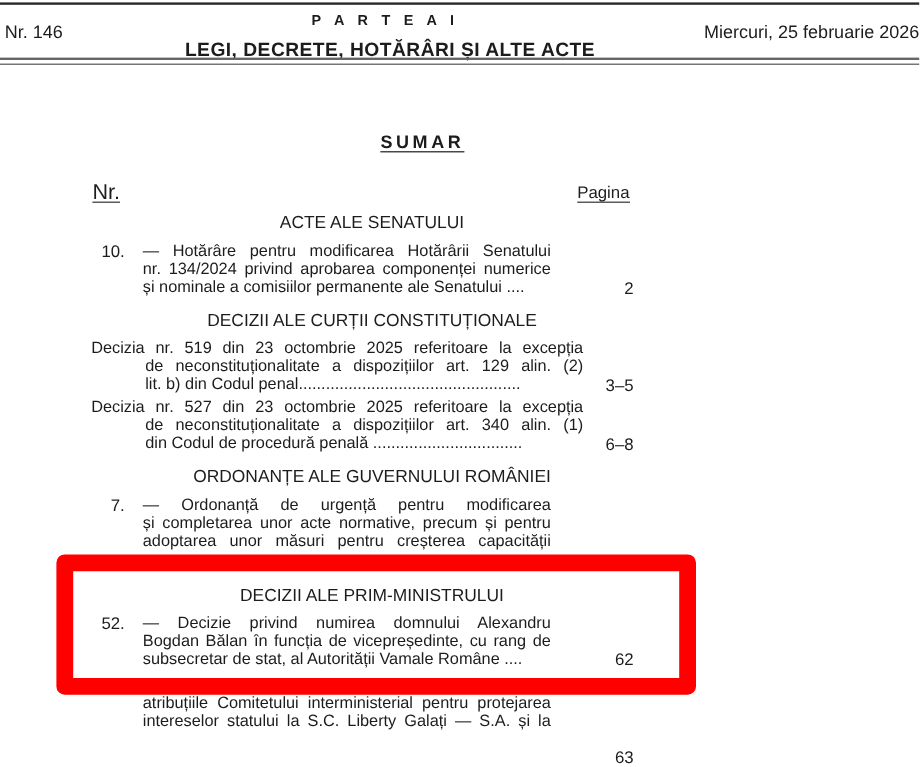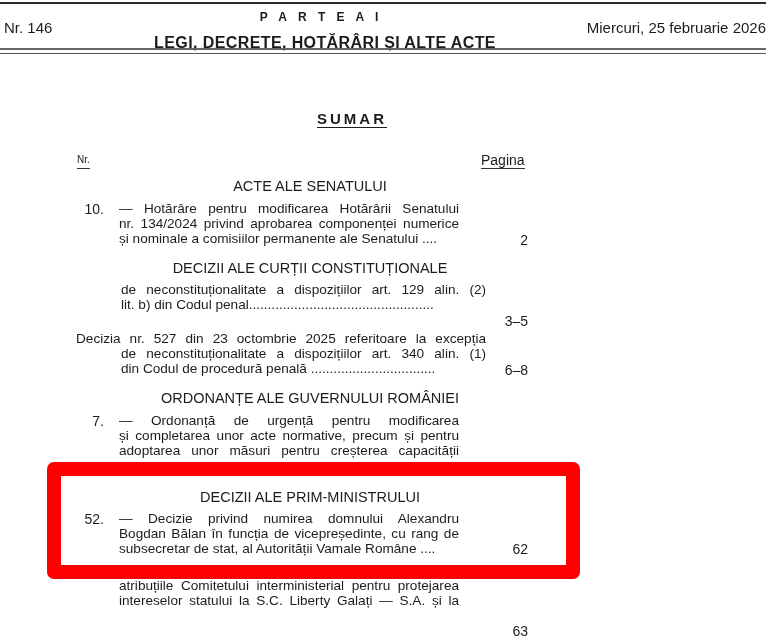--- a/index.html
+++ b/index.html
@@ -8,21 +8,21 @@
   .abs { position:absolute; }
   .topline { left:0; width:766px; top:2px; height:2px; background:#2a2a2a; }
   .hdr-nr { left:4px; top:19px; font-size:15px; }
   .hdr-partea { left:0; width:626px; top:10px; text-align:center; font-size:12px; font-weight:bold; letter-spacing:4px; padding-left:8px; }
   .hdr-title { left:0; width:626px; top:34px; text-align:center; font-size:16px; font-weight:bold; letter-spacing:0.4px; padding-left:12px; }
   .hdr-date { right:4px; top:19px; font-size:15px; }
   .dbl1 { left:0; width:766px; top:48px; height:2px; background:#666; }
   .dbl2 { left:0; width:766px; top:53px; height:1px; background:#555; }
 
   .sumar { left:0; width:600px; top:110px; text-align:center; font-size:15px; font-weight:bold; letter-spacing:3px; text-decoration:underline; text-underline-offset:3px; padding-left:8px;margin-left:44px; }
-  .col-nr { left:77px; top:152px; font-size:10px; border-bottom:1.5px solid #333; line-height:16px;text-align:center; }
+  .col-nr { left:77px; top:152px; font-size:18px; border-bottom:1.5px solid #333; line-height:16px;text-align:center; }
   .col-pg { left:481px; top:152px; font-size:14px; border-bottom:1.5px solid #333; line-height:16px; }
 
   .section { left:90px; width:440px; text-align:center; font-size:14.5px; }
   .entry-num { font-size:14px; text-align:right; width:30px; }
   .entry-text { font-size:13.6px; line-height:15px; width:340px; text-align:justify; }
   .entry-text span { display:block; }
   .just { text-align-last:justify; }
   .page { font-size:14px; text-align:right; width:60px; }
   .dec-text { font-size:13.6px; line-height:15px; width:410px; }
   .dec-text .l1 { display:block; text-align-last:justify; }
@@ -51,20 +51,21 @@
 <div class="abs entry-num" style="left:74px; top:201px;">10.</div>
 <div class="abs entry-text" style="left:119px; top:201px;">
   <span class="just">— Hotărâre pentru modificarea Hotărârii Senatului</span>
   <span class="just">nr. 134/2024 privind aprobarea componenței numerice</span>
   <span>și nominale a comisiilor permanente ale Senatului ....</span>
 </div>
 <div class="abs page" style="left:468px; top:232px;">2</div>
 
 <div class="abs section" style="top:260px;">DECIZII ALE CURȚII CONSTITUȚIONALE</div>
 <div class="abs dec-text" style="left:76px; top:282px;">
+  <span class="l1">Decizia nr. 519 din 23 octombrie 2025 referitoare la excepția</span>
   <span class="ind j">de neconstituționalitate a dispozițiilor art. 129 alin. (2)</span>
   <span class="ind">lit. b) din Codul penal.................................................</span>
 </div>
 <div class="abs page" style="left:468px; top:313px;">3–5</div>
 
 <div class="abs dec-text" style="left:76px; top:331px;">
   <span class="l1">Decizia nr. 527 din 23 octombrie 2025 referitoare la excepția</span>
   <span class="ind j">de neconstituționalitate a dispozițiilor art. 340 alin. (1)</span>
   <span class="ind">din Codul de procedură penală .................................</span>
 </div>

